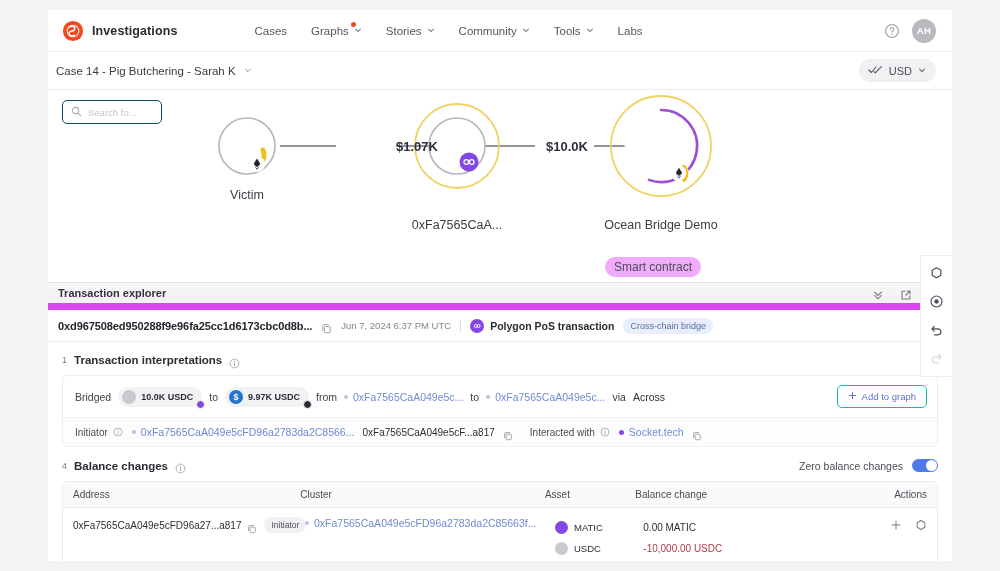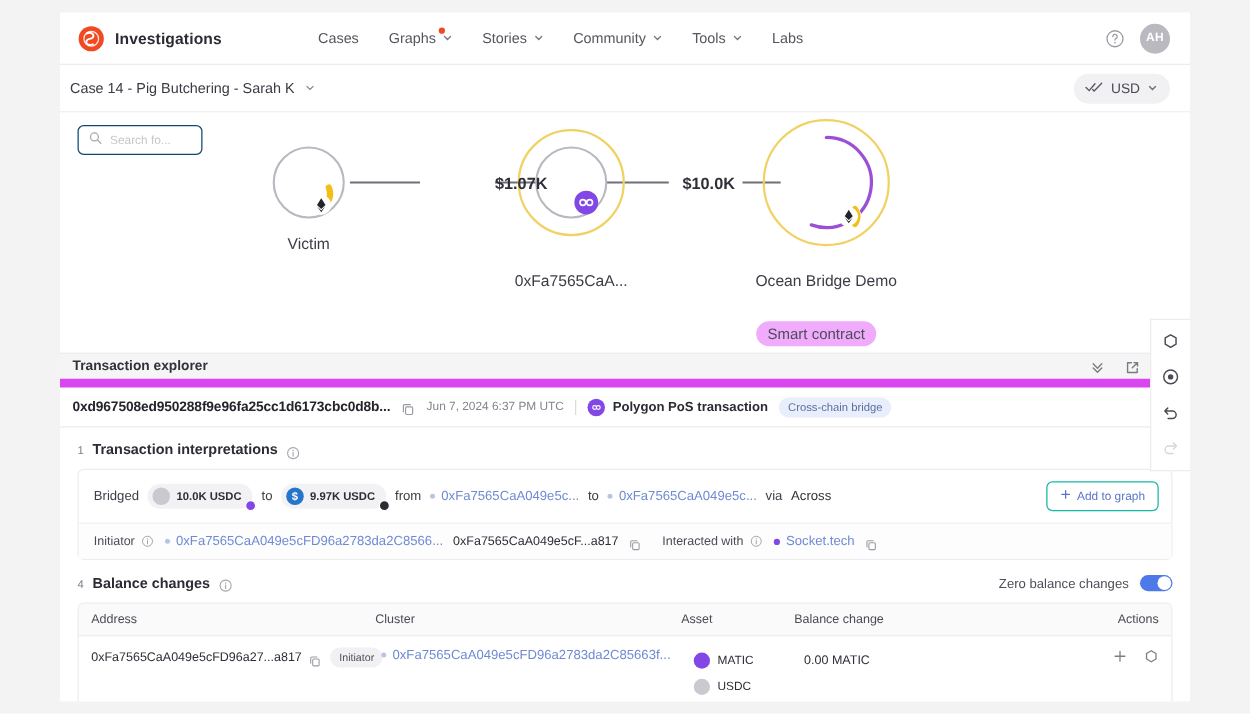--- a/index.html
+++ b/index.html
@@ -546,20 +546,21 @@
               <span class="asset-name">MATIC</span>
             </div>
             <div class="asset-line">
               <span class="asset-dot usdc"></span>
               <span class="asset-name">USDC</span>
             </div>
           </div>
 
           <div class="c c-balance">
             <div class="bal-line">0.00 MATIC</div>
+            <div class="bal-line neg">-10,000.00 USDC</div>
           </div>
 
           <div class="c c-actions">
             <span class="act-ic">
               <svg viewBox="0 0 14 14" width="12" height="12">
                     <path d="M7 2.4v9.2M2.4 7h9.2" stroke="currentColor" stroke-width="1.2" stroke-linecap="round"></path>
                   </svg>
             </span>
             <span class="act-ic">
               <svg viewBox="0 0 14 14" width="12" height="12">

